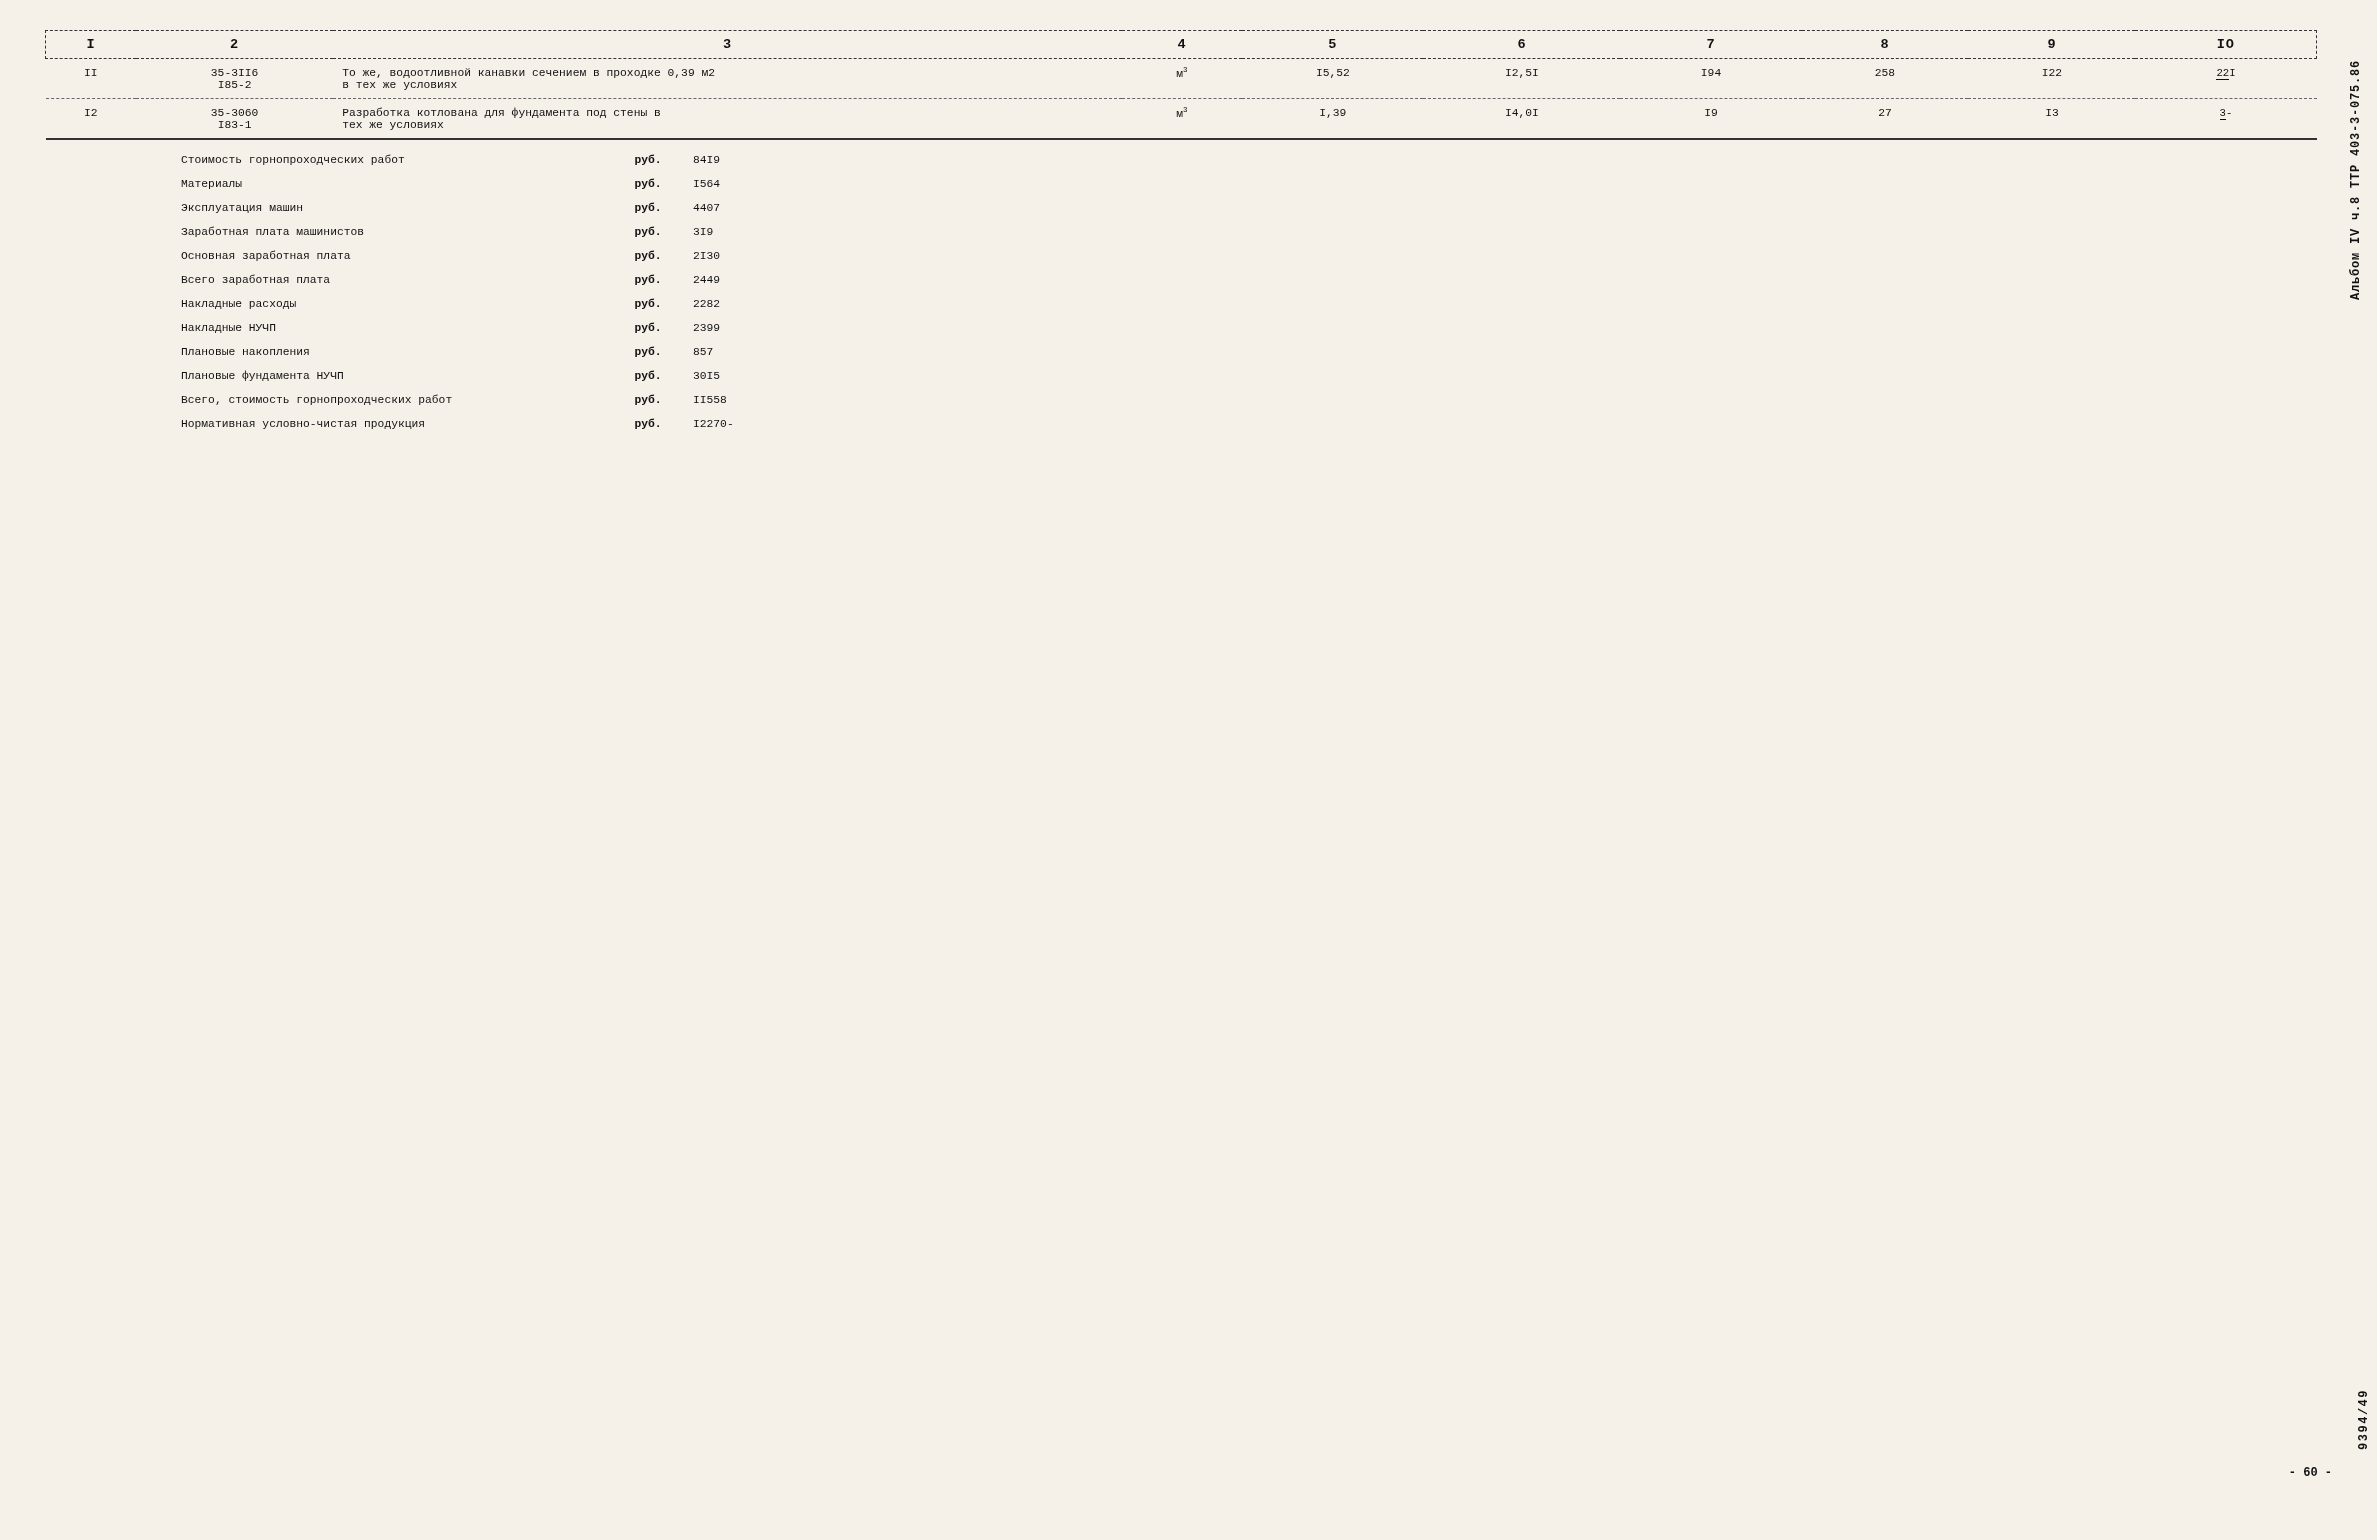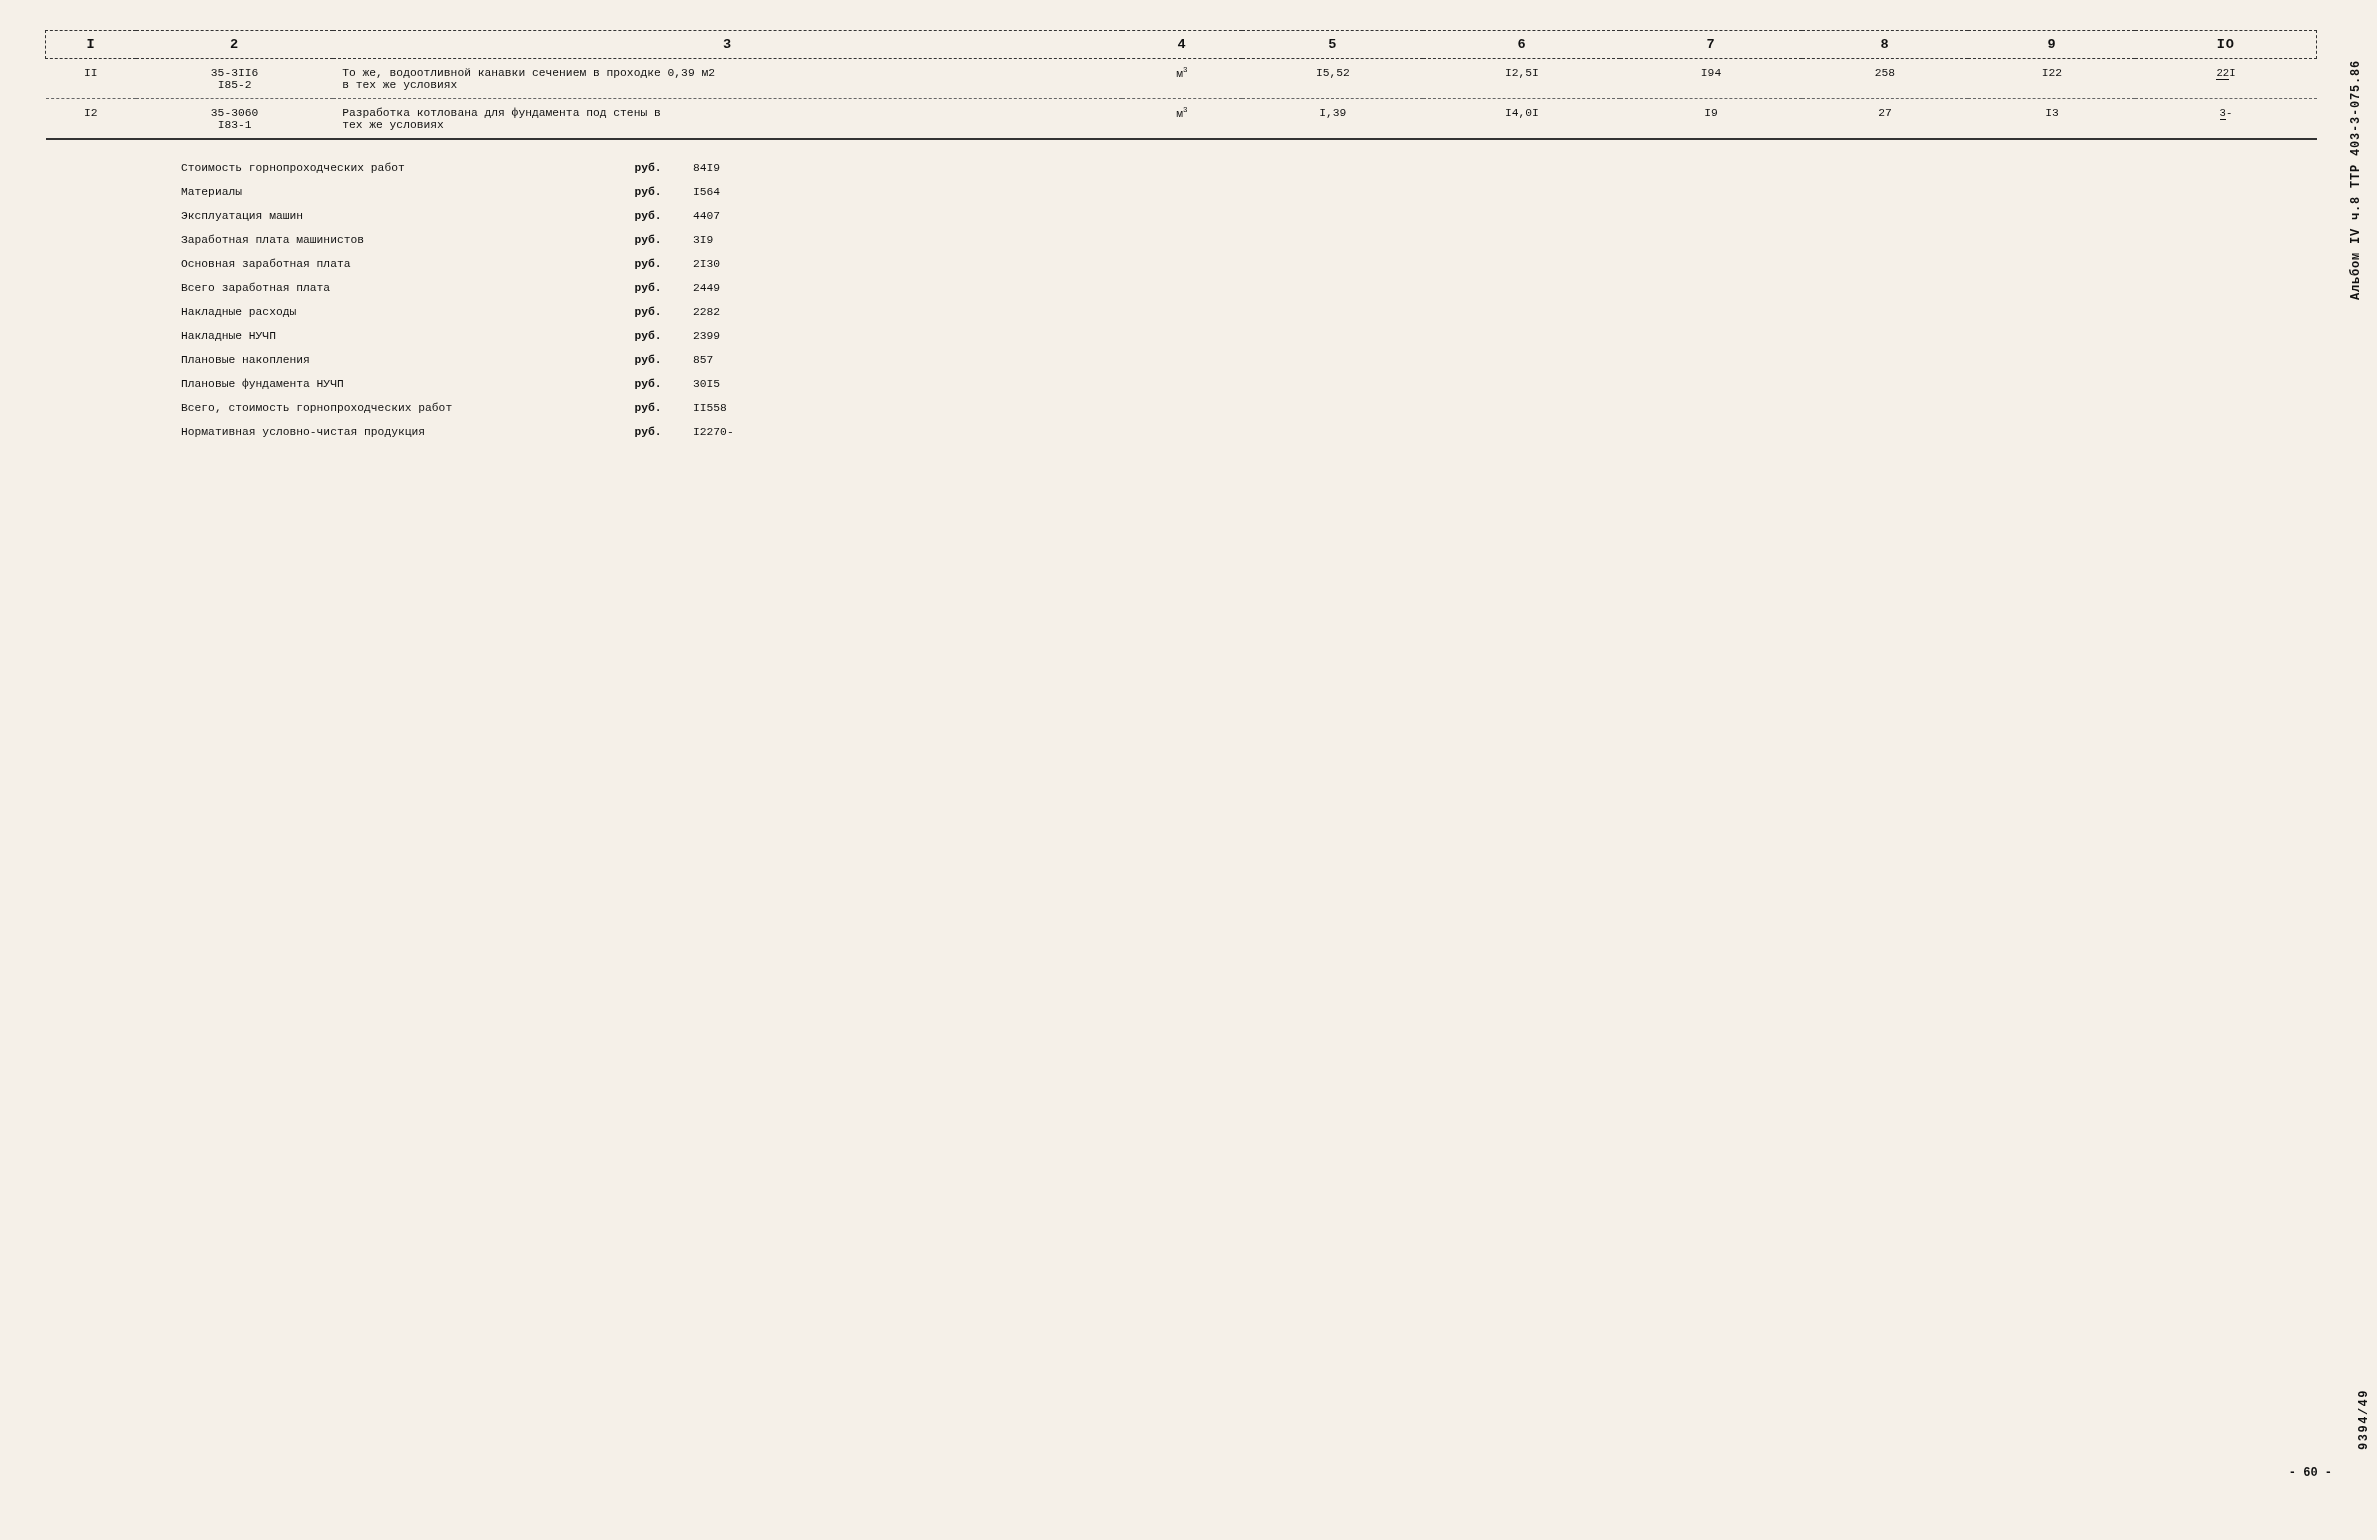--- a/index.html
+++ b/index.html
@@ -82,21 +82,21 @@
     .col-3 { width: 392px; }
     .col-4 { width: 60px; text-align: center; }
     .col-5 { width: 90px; text-align: center; }
     .col-6 { width: 98px; text-align: center; }
     .col-7 { width: 90px; text-align: center; }
     .col-8 { width: 83px; text-align: center; }
     .col-9 { width: 83px; text-align: center; }
     .col-10 { width: 90px; text-align: center; }
 
     .summary-section {
-      margin-top: 12px;
+      margin-top: 4px;
       width: 100%;
     }
 
     .summary-row {
       display: flex;
       padding: 6px 0 6px 136px;
       font-size: 11.3px;
       align-items: baseline;
     }
 

